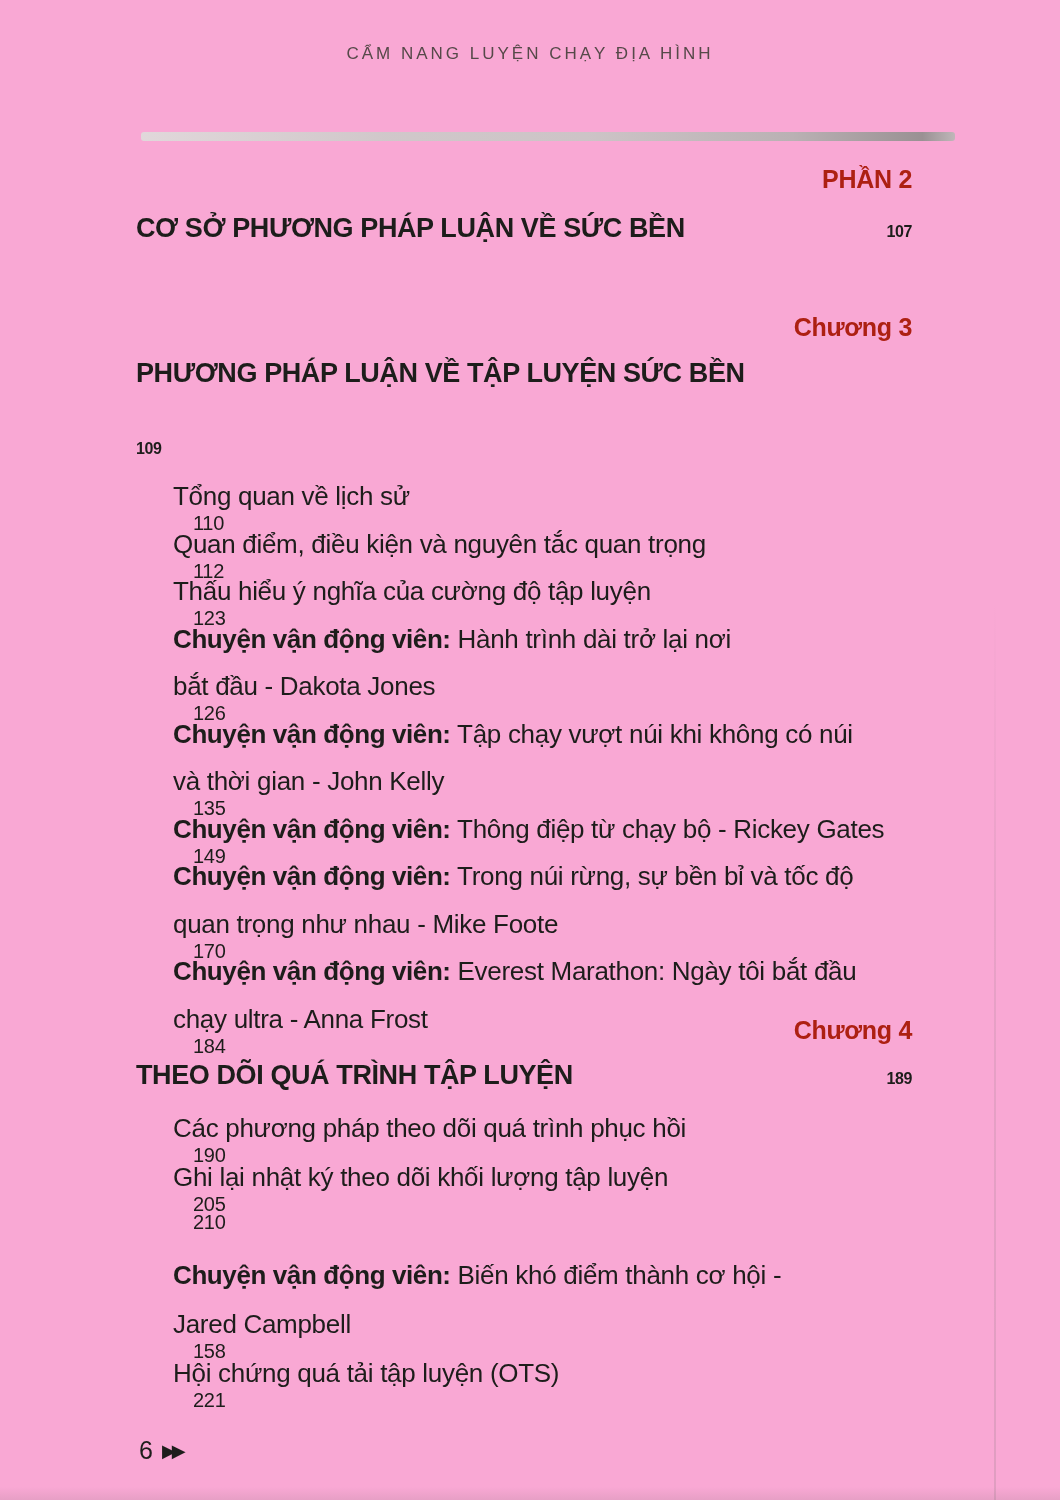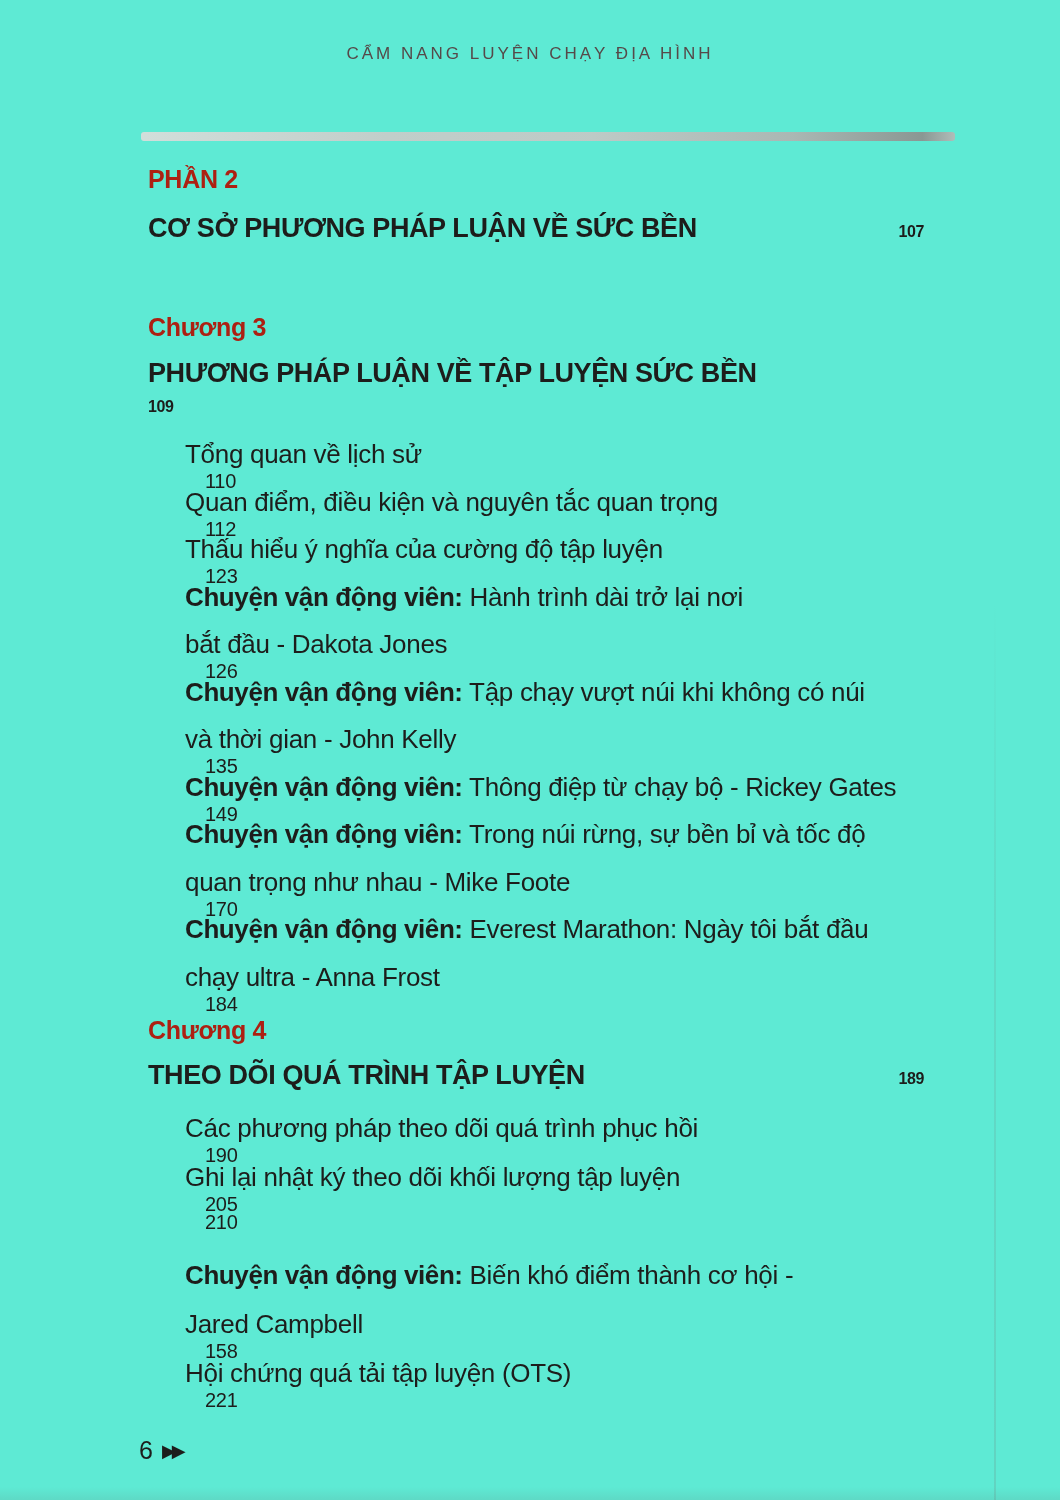--- a/index.html
+++ b/index.html
@@ -1,51 +1,52 @@
 <!DOCTYPE html>
 <html lang="vi"><head>
 <meta charset="utf-8">
 <style>
   html,body{margin:0;padding:0;background:#e9e9e7;}
   .page{
     position:relative;
     width:1060px;height:1500px;
-    background:#5eead4;
+    background:#f9a8d4;
     font-family:"Liberation Sans", sans-serif;
     color:#1d1d1b;
     overflow:hidden;
   }
   
   .running-head{
     position:absolute;top:44px;left:0;right:0;
     text-align:center;
     font-size:17px;
     letter-spacing:3px;
     color:#564949;
   }
   
   .divider-bar{
     position:absolute;top:132px;left:141px;width:814px;height:9px;
     border-radius:3px;
     background:linear-gradient(90deg,#dedddb 0%,#cccbc9 30%,#c8c7c5 55%,#b3b2b0 80%,#8f8e8c 96%,#b9b8b6 100%);
     opacity:.9;
   }
   
-  .sec{position:absolute;left:148px;width:776px;}
+  .sec{position:absolute;left:136px;width:776px;text-align:right;}
   .sec.s0{top:164px;}
   .sec.s1{top:312px;}
   .sec.s2{top:1015px;}
   .sec-label{
     font-weight:bold;font-size:25px;line-height:30px;
     color:#ad2012;letter-spacing:-0.3px;
   }
   .title-row{
     display:flex;justify-content:space-between;align-items:baseline;
     font-weight:bold;font-size:27px;letter-spacing:-0.4px;
     line-height:34px;
+    gap:42px;
   }
   .sec.s0 .title-row{margin-top:17px;}
   .sec.s1 .title-row{margin-top:14px;flex-direction:column;}
   .sec.s2 .title-row{margin-top:13px;}
   .sec-page{font-size:16px;font-weight:bold;}
   .entries{margin-top:15px;}
   .sec.s2 .entries{margin-top:17px;}
   .entry{
     display:flex;justify-content:space-between;align-items:baseline;
     height:47.5px;

